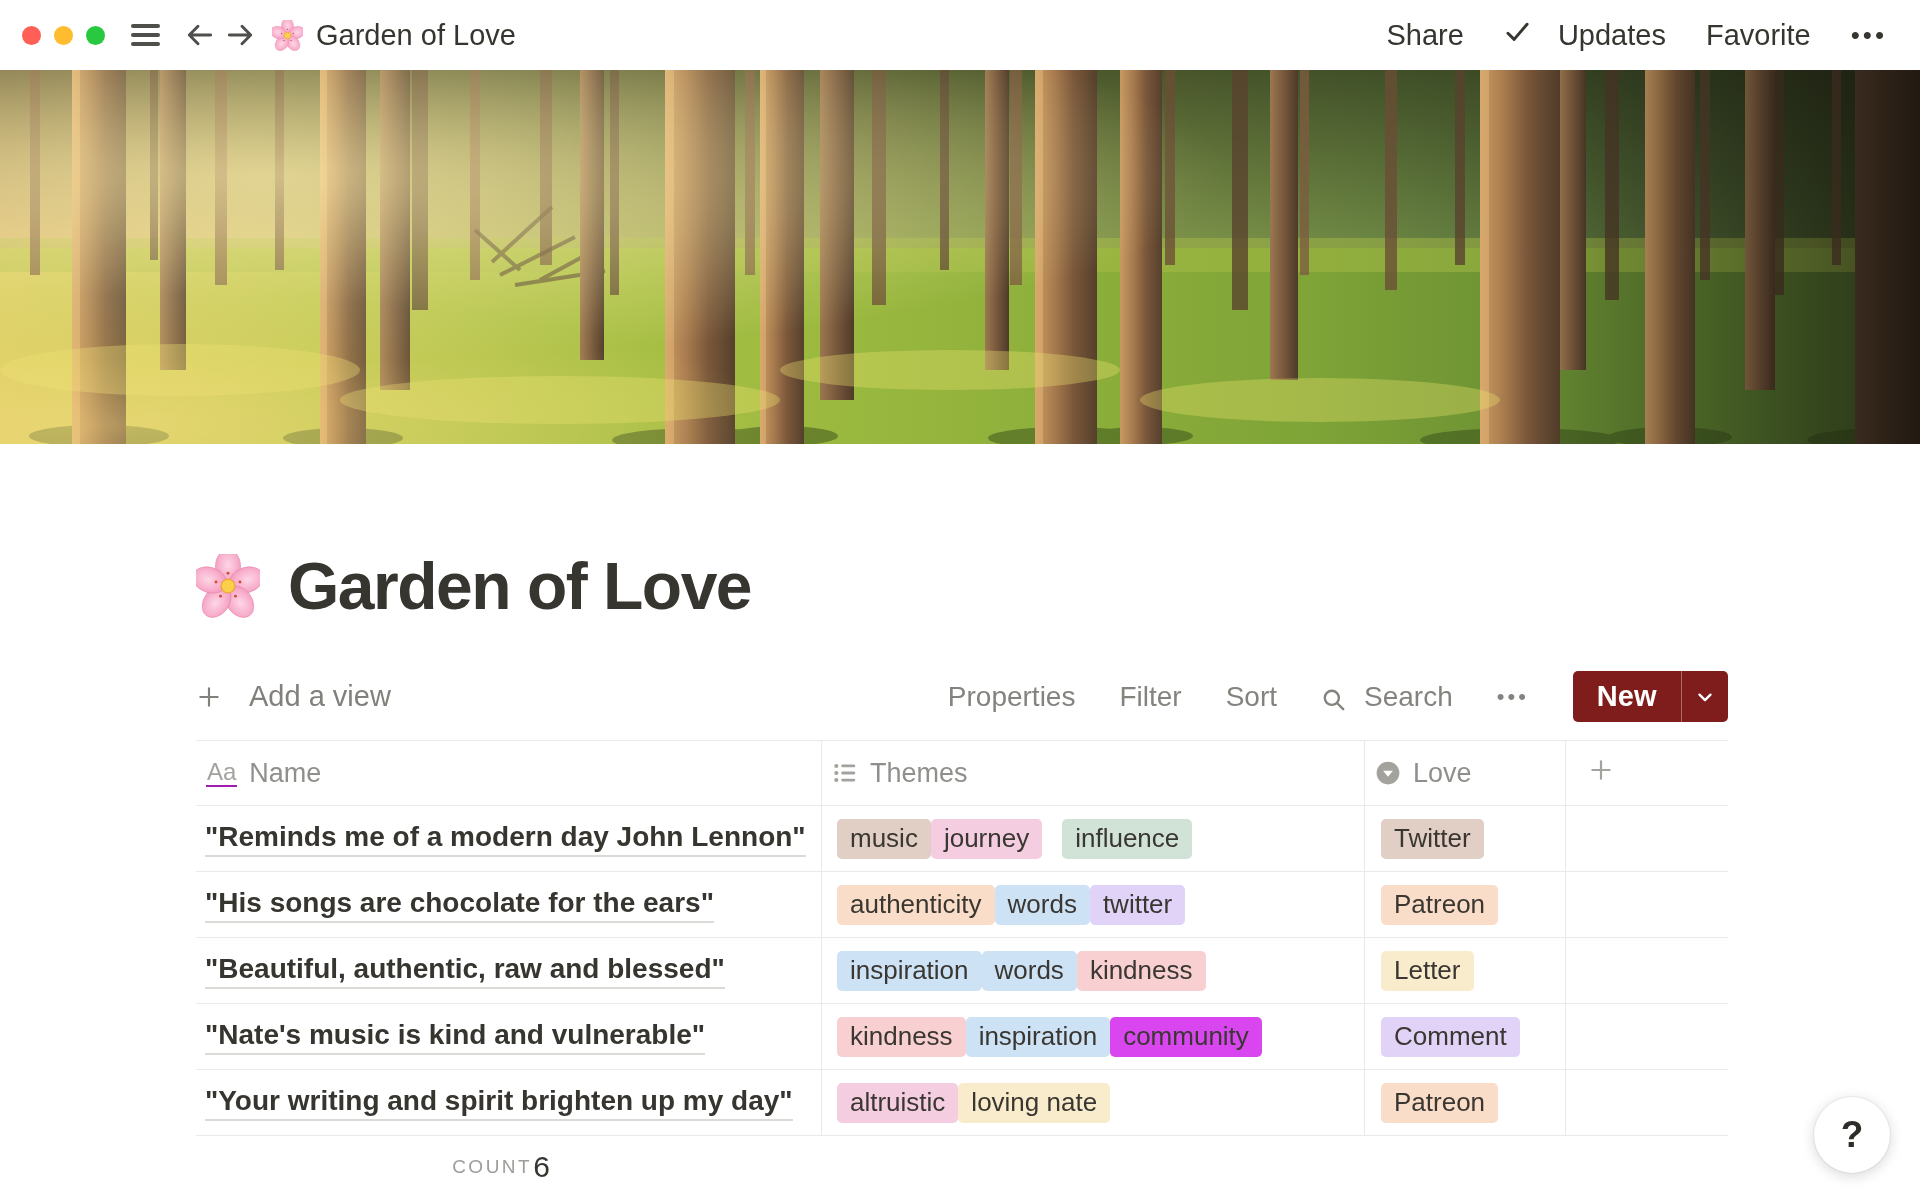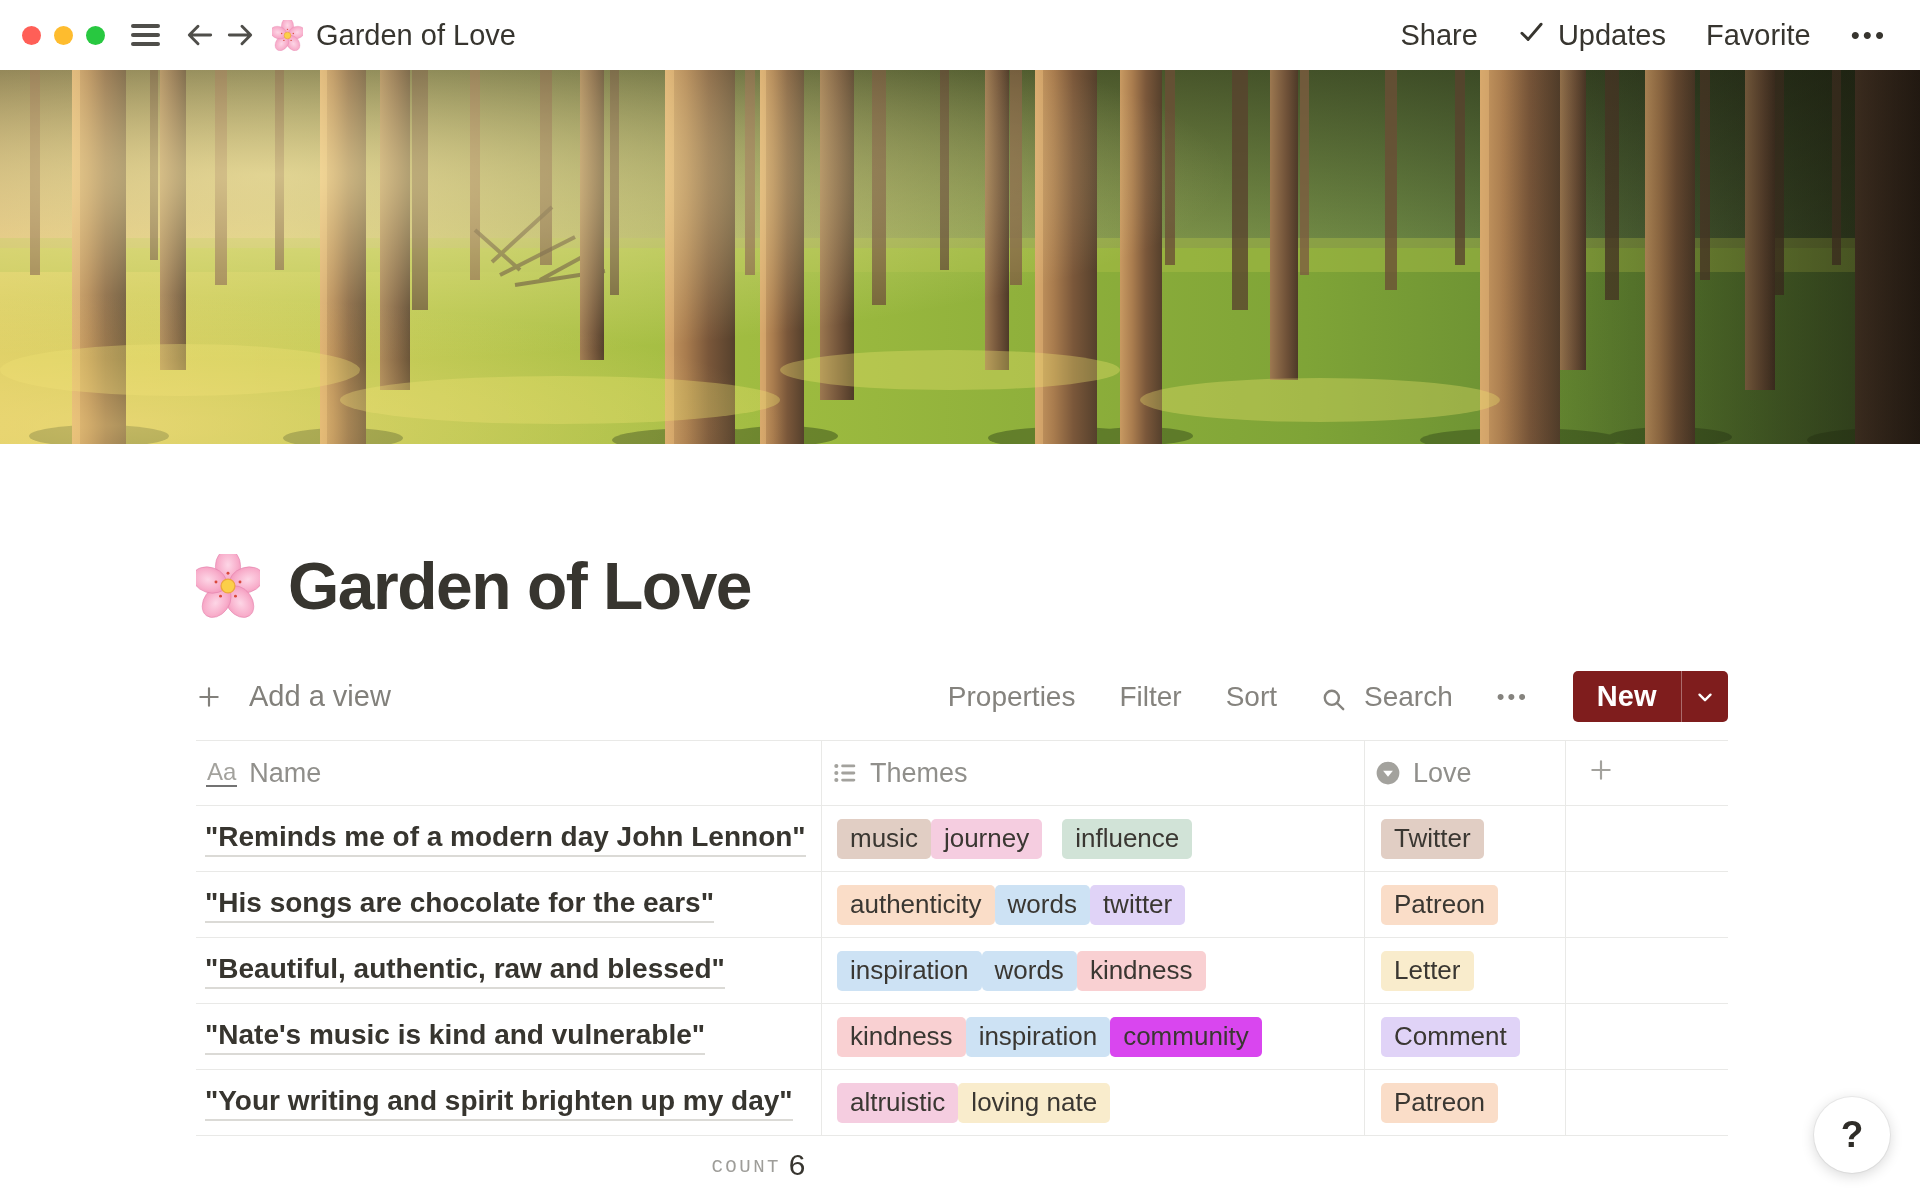--- a/index.html
+++ b/index.html
@@ -12,21 +12,21 @@
   .dot.red{ background:#FF5F57; } .dot.yellow{ background:#FEBC2E; } .dot.green{ background:#28C840; }
   .hamburger { width:29px; height:22px; display:flex; flex-direction:column; justify-content:space-between; margin-right:24px; cursor:pointer; }
   .hamburger span { height:3.6px; background:#4f4e4a; border-radius:2px; }
   .nav-arrow { width:32px; height:32px; margin-right:8px; cursor:pointer; }
   .nav-arrow svg { width:100%; height:100%; stroke:#4f4e4a; stroke-width:2.2; fill:none; stroke-linecap:round; stroke-linejoin:round; }
   .doc-ref { display:flex; align-items:center; gap:13px; margin-left:8px; }
   .doc-ref .flower-sm { width:31px; height:31px; }
   .doc-title { font-size:29px; color:#37352f; }
   .topbar-right { margin-left:auto; display:flex; align-items:center; gap:40px; font-size:29px; color:#37352f; }
   .tb-item { cursor:pointer; }
-  .updates-wrap { display:flex; align-items:center; gap:13px; }
+  .updates-wrap { display:flex; align-items:center; gap:27px; }
   .check-icon svg { width:27px; height:27px; stroke:#37352f; stroke-width:2.6; fill:none; stroke-linecap:round; stroke-linejoin:round; }
   .tb-more { font-size:26px; letter-spacing:3px; color:#37352f; }
 
   
   .cover { position:absolute; top:70px; left:0; width:1920px; height:374px; overflow:hidden; }
   .cover svg { display:block; width:100%; height:100%; }
 
   
   .page-heading { position:absolute; top:548px; left:196px; display:flex; align-items:center; gap:28px; }
   .page-heading .flower-lg { width:64px; height:64px; }
@@ -46,35 +46,35 @@
   .new-divider { width:1.5px; background:rgba(255,255,255,0.35); }
   .new-chevron { width:46px; display:flex; align-items:center; justify-content:center; }
   .new-chevron svg { width:22px; height:22px; stroke:#fff; stroke-width:2.6; fill:none; stroke-linecap:round; stroke-linejoin:round; }
 
   
   .dbtable { position:absolute; top:740px; left:196px; width:1532px; }
   .t-header { display:flex; height:66px; border-top:1.5px solid #E9E9E7; border-bottom:1.5px solid #E9E9E7; color:#908f8b; font-size:27px; }
   .hcell { display:flex; align-items:center; gap:12px; padding:0 10px; border-right:1.5px solid #E9E9E7; cursor:pointer; }
   .hcell.plus { border-right:none; color:#a3a29d; padding-left:22px; }
   .w-name{ width:626px; } .w-themes{ width:543px; } .w-type{ width:201px; } .w-plus{ flex:1; }
-  .aa-icon { font-size:24px; color:#a3a29d; border-bottom:2px solid #737373; line-height:1.05; padding:0 1px 1px; }
+  .aa-icon { font-size:24px; color:#a3a29d; border-bottom:2px solid #a21caf; line-height:1.05; padding:0 1px 1px; }
   .list-icon svg, .select-icon svg { width:26px; height:26px; display:block; }
   .plus-icon svg { width:26px; height:26px; stroke:#a3a29d; stroke-width:2; fill:none; stroke-linecap:round; }
 
   .t-row { display:flex; height:66px; border-bottom:1.5px solid #E9E9E7; }
   .cell { display:flex; align-items:center; border-right:1.5px solid #E9E9E7; overflow:hidden; }
   .cell.name { padding:0 14px 0 9px; font-size:28px; font-weight:600; color:#37352f; cursor:pointer; }
   .name-text { border-bottom:2px solid #dbdad6; padding-bottom:2px; white-space:nowrap; }
   .cell.themes { padding-left:15px; cursor:pointer; }
   .cell.type { padding-left:16px; cursor:pointer; }
   .cell.plus { border-right:none; }
   .tag { height:40px; display:inline-flex; align-items:center; padding:0 13px; border-radius:5px; font-size:26px; color:#3a3732; white-space:nowrap; }
 
   .count-row { display:flex; height:62px; }
-  .count-box { width:626px; display:flex; align-items:center; justify-content:flex-end; gap:7px; padding-right:16px; cursor:pointer;font-family:Liberation Mono, monospace; }
+  .count-box { width:626px; display:flex; align-items:center; justify-content:center; gap:1px; padding-right:16px; cursor:pointer; }
   .count-label { font-size:19px; letter-spacing:2.5px; color:#9e9d99; }
   .count-value { font-size:30px; color:#37352f; }
 
   
   .help-fab { position:absolute; left:1814px; top:1097px; width:76px; height:76px; border-radius:50%; background:#fff;
     box-shadow:0 3px 14px rgba(0,0,0,0.16), 0 0 0 1px rgba(0,0,0,0.05);
     display:flex; align-items:center; justify-content:center; font-size:37px; font-weight:600; color:#2f2d28; cursor:pointer; }
 </style>
 </head>
 <body>

